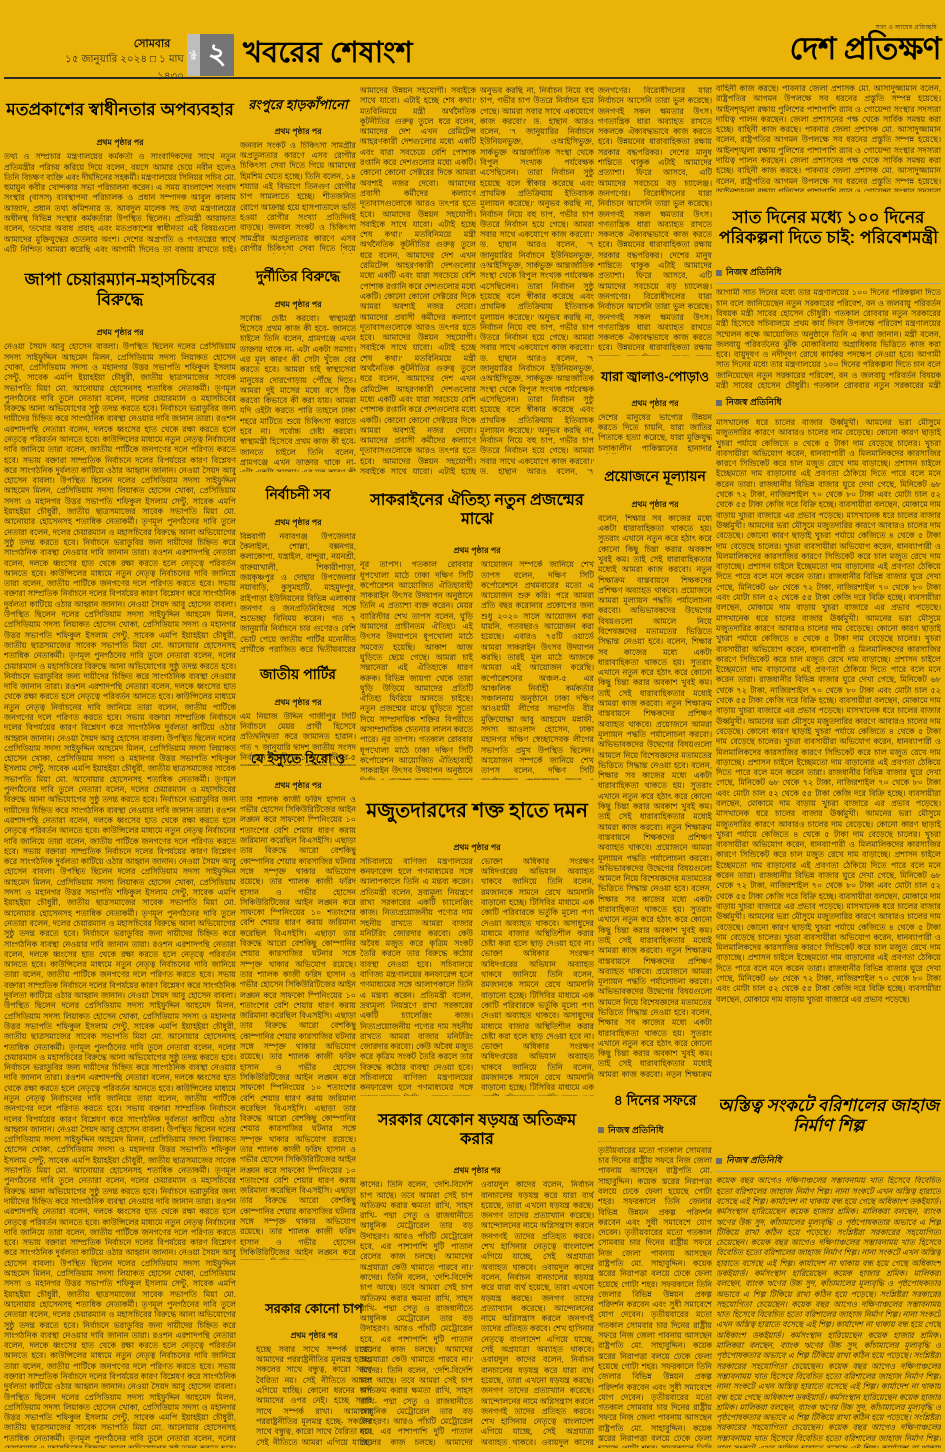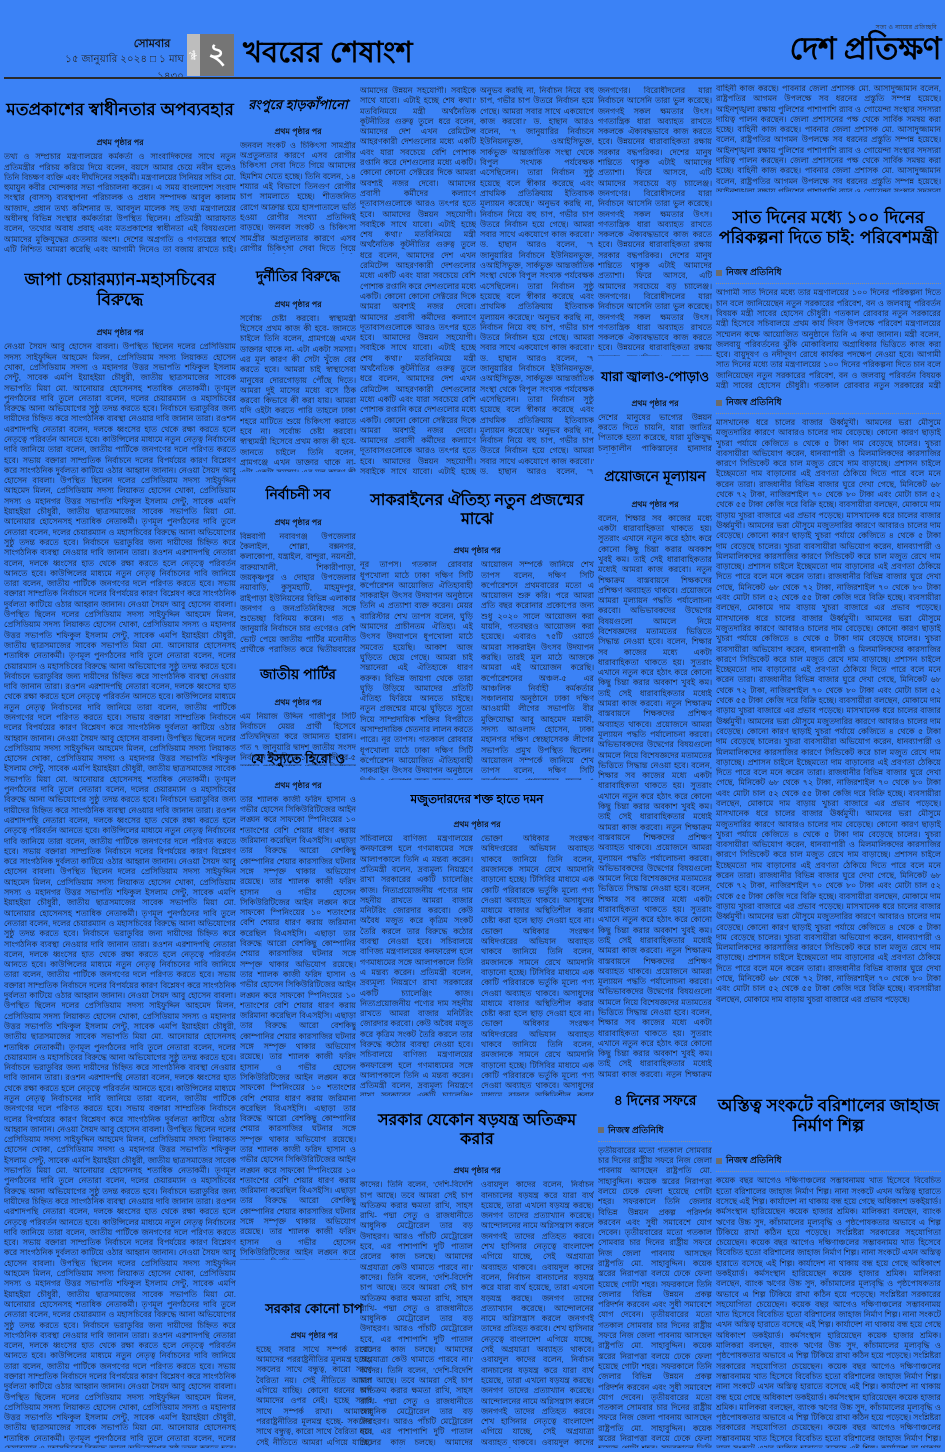--- a/index.html
+++ b/index.html
@@ -1,18 +1,18 @@
 <!DOCTYPE html>
 <html><head>
 <meta charset="utf-8">
 <style>
   html,body{margin:0;padding:0;background:#e8e8e4;}
   .page{
     position:relative;width:945px;height:1452px;margin:0 auto;
-    background:#3b82f6;color:#1b1b1b;overflow:hidden;
+    background:#eab308;color:#1b1b1b;overflow:hidden;
     font-family:"Liberation Sans","DejaVu Sans",sans-serif;
     border-right:1px solid #c9c9c4;
   }
   .abs{position:absolute;}
   .sect{position:absolute;display:flex;flex-direction:column;overflow:hidden;}
   .headline{font-weight:bold;color:#000;text-align:center;line-height:1.18;flex:0 0 auto;}
   .cont-label{font-size:8px;font-weight:bold;text-align:center;color:#111;padding:2px 0 3px;flex:0 0 auto;}
   .body-text{font-size:8px;line-height:10.3px;text-align:justify;color:#202020;overflow:hidden;flex:1 1 auto;}
   .twocol{display:flex;gap:8px;flex:1 1 auto;overflow:hidden;}
   .twocol .body-text{flex:1 1 0;height:100%;}
@@ -114,21 +114,21 @@
   <section class="sect" style="left:360px;top:478px;width:234px;height:302px;">
     <h2 class="headline" style="font-size:16px;">সাকরাইনের ঐতিহ্য নতুন প্রজন্মের মাঝে</h2>
     <div class="cont-label">প্রথম পৃষ্ঠার পর</div>
     <div class="twocol">
       <div class="body-text">নূর তাপস। গতকাল রোববার ধূপখোলা মাঠে ঢাকা দক্ষিণ সিটি কর্পোরেশন আয়োজিত ঐতিহ্যবাহী সাকরাইন উৎসব উদযাপন অনুষ্ঠানে তিনি এ প্রত্যাশা ব্যক্ত করেন। মেয়র ব্যারিস্টার শেখ তাপস বলেন, ঘুড়ি আমাদের প্রাচীনতম ঐতিহ্য। এই উৎসব উদযাপনে ধূপখোলা মাঠে সমবেত হয়েছি। আকাশ আজ ঘুড়িতে ছেয়ে গেছে। আমরা চাই সন্তানেরা এই ঐতিহ্যকে ধারণ করুক। বিভিন্ন জায়গা থেকে তারা ঘুড়ি উড়িয়ে আমাদের প্রতিটি ঐতিহ্য ফিরিয়ে আনতে চাইছে। নতুন প্রজন্মের মাঝে ঘুড়িতে সুতো দিয়ে সাম্প্রদায়িক শক্তির বিপরীতে অসাম্প্রদায়িক চেতনার লালন করতে পারে। নূর তাপস। গতকাল রোববার ধূপখোলা মাঠে ঢাকা দক্ষিণ সিটি কর্পোরেশন আয়োজিত ঐতিহ্যবাহী সাকরাইন উৎসব উদযাপন অনুষ্ঠানে তিনি এ প্রত্যাশা ব্যক্ত করেন। মেয়র ব্যারিস্টার শেখ তাপস বলেন, ঘুড়ি আমাদের প্রাচীনতম ঐতিহ্য। এই উৎসব উদযাপনে ধূপখোলা মাঠে সমবেত হয়েছি। আকাশ আজ ঘুড়িতে ছেয়ে গেছে। আমরা চাই সন্তানেরা এই ঐতিহ্যকে ধারণ করুক। বিভিন্ন জায়গা থেকে তারা ঘুড়ি উড়িয়ে আমাদের প্রতিটি ঐতিহ্য ফিরিয়ে আনতে চাইছে। নতুন প্রজন্মের মাঝে ঘুড়িতে সুতো দিয়ে সাম্প্রদায়িক শক্তির বিপরীতে অসাম্প্রদায়িক চেতনার লালন করতে পারে।</div>
       <div class="body-text">আয়োজন সম্পর্কে জানিয়ে শেখ তাপস বলেন, দক্ষিণ সিটি কর্পোরেশনে প্রথমবারের মতো এ আয়োজন শুরু করি। পরে আমরা প্রতি বছর করোনার প্রকোপের জন্য শুধু ২০২০ সালে আয়োজন করা যায়নি, গতবছরও আয়োজন করা হয়েছে। এবারও ৭৫টি ওয়ার্ডে আমরা সাকরাইন উৎসব উদযাপন করছি। তারই মূল মাঠে আজকে আমরা এই আয়োজন করেছি। কর্পোরেশনের অঞ্চল-৫ এর আঞ্চলিক নির্বাহী কর্মকর্তার সঞ্চালনায় অনুষ্ঠানে ঢাকা দক্ষিণ আওয়ামী লীগের সভাপতি বীর মুক্তিযোদ্ধা আবু আহমেদ মন্নাফী, সদস্য আওলাদ হোসেন, ঢাকা মহানগর দক্ষিণ স্বেচ্ছাসেবক লীগের সভাপতি প্রমুখ উপস্থিত ছিলেন। আয়োজন সম্পর্কে জানিয়ে শেখ তাপস বলেন, দক্ষিণ সিটি কর্পোরেশনে প্রথমবারের মতো এ আয়োজন শুরু করি। পরে আমরা প্রতি বছর করোনার প্রকোপের জন্য শুধু ২০২০ সালে আয়োজন করা যায়নি, গতবছরও আয়োজন করা হয়েছে। এবারও ৭৫টি ওয়ার্ডে আমরা সাকরাইন উৎসব উদযাপন করছি। তারই মূল মাঠে আজকে আমরা এই আয়োজন করেছি। কর্পোরেশনের অঞ্চল-৫ এর আঞ্চলিক নির্বাহী কর্মকর্তার সঞ্চালনায় অনুষ্ঠানে ঢাকা দক্ষিণ আওয়ামী লীগের সভাপতি বীর মুক্তিযোদ্ধা আবু আহমেদ মন্নাফী, সদস্য আওলাদ হোসেন, ঢাকা মহানগর দক্ষিণ স্বেচ্ছাসেবক লীগের সভাপতি প্রমুখ উপস্থিত ছিলেন।</div>
     </div>
   </section>
 
   <section class="sect" style="left:360px;top:782px;width:234px;height:314px;">
-    <h2 class="headline" style="font-size:12px;">মজুতদারদের শক্ত হাতে দমন</h2>
+    <h2 class="headline" style="font-size:20px;">মজুতদারদের শক্ত হাতে দমন</h2>
     <div class="cont-label">প্রথম পৃষ্ঠার পর</div>
     <div class="twocol">
       <div class="body-text">সচিবালয়ে বাণিজ্য মন্ত্রণালয়ের কনফারেন্স হলে গণমাধ্যমের সঙ্গে আলাপকালে তিনি এ মন্তব্য করেন। প্রতিমন্ত্রী বলেন, দ্রব্যমূল্য নিয়ন্ত্রণে রাখা সরকারের একটি চ্যালেঞ্জিং কাজ। নিত্যপ্রয়োজনীয় পণ্যের দাম সহনীয় রাখতে আমরা বাজার মনিটরিং জোরদার করবো। কেউ অবৈধ মজুত করে কৃত্রিম সংকট তৈরি করলে তার বিরুদ্ধে কঠোর ব্যবস্থা নেওয়া হবে। সচিবালয়ে বাণিজ্য মন্ত্রণালয়ের কনফারেন্স হলে গণমাধ্যমের সঙ্গে আলাপকালে তিনি এ মন্তব্য করেন। প্রতিমন্ত্রী বলেন, দ্রব্যমূল্য নিয়ন্ত্রণে রাখা সরকারের একটি চ্যালেঞ্জিং কাজ। নিত্যপ্রয়োজনীয় পণ্যের দাম সহনীয় রাখতে আমরা বাজার মনিটরিং জোরদার করবো। কেউ অবৈধ মজুত করে কৃত্রিম সংকট তৈরি করলে তার বিরুদ্ধে কঠোর ব্যবস্থা নেওয়া হবে। সচিবালয়ে বাণিজ্য মন্ত্রণালয়ের কনফারেন্স হলে গণমাধ্যমের সঙ্গে আলাপকালে তিনি এ মন্তব্য করেন। প্রতিমন্ত্রী বলেন, দ্রব্যমূল্য নিয়ন্ত্রণে রাখা সরকারের একটি চ্যালেঞ্জিং কাজ। নিত্যপ্রয়োজনীয় পণ্যের দাম সহনীয় রাখতে আমরা বাজার মনিটরিং জোরদার করবো। কেউ অবৈধ মজুত করে কৃত্রিম সংকট তৈরি করলে তার বিরুদ্ধে কঠোর ব্যবস্থা নেওয়া হবে।</div>
       <div class="body-text">ভোক্তা অধিকার সংরক্ষণ অধিদপ্তরের অভিযান অব্যাহত থাকবে জানিয়ে তিনি বলেন, রমজানকে সামনে রেখে আমদানি বাড়ানো হচ্ছে। টিসিবির মাধ্যমে এক কোটি পরিবারকে ভর্তুকি মূল্যে পণ্য দেওয়া অব্যাহত থাকবে। অসাধুদের মাধ্যমে বাজার অস্থিতিশীল করার চেষ্টা করা হলে ছাড় দেওয়া হবে না। ভোক্তা অধিকার সংরক্ষণ অধিদপ্তরের অভিযান অব্যাহত থাকবে জানিয়ে তিনি বলেন, রমজানকে সামনে রেখে আমদানি বাড়ানো হচ্ছে। টিসিবির মাধ্যমে এক কোটি পরিবারকে ভর্তুকি মূল্যে পণ্য দেওয়া অব্যাহত থাকবে। অসাধুদের মাধ্যমে বাজার অস্থিতিশীল করার চেষ্টা করা হলে ছাড় দেওয়া হবে না। ভোক্তা অধিকার সংরক্ষণ অধিদপ্তরের অভিযান অব্যাহত থাকবে জানিয়ে তিনি বলেন, রমজানকে সামনে রেখে আমদানি বাড়ানো হচ্ছে। টিসিবির মাধ্যমে এক কোটি পরিবারকে ভর্তুকি মূল্যে পণ্য দেওয়া অব্যাহত থাকবে। অসাধুদের মাধ্যমে বাজার অস্থিতিশীল করার চেষ্টা করা হলে ছাড় দেওয়া হবে না।</div>
     </div>
   </section>
 
   <section class="sect" style="left:360px;top:1098px;width:234px;height:350px;">
     <h2 class="headline" style="font-size:16px;">সরকার যেকোন ষড়যন্ত্র অতিক্রম করার</h2>
     <div class="cont-label">প্রথম পৃষ্ঠার পর</div>
@@ -180,21 +180,21 @@
 
   <section class="sect" style="left:716px;top:392px;width:225px;height:686px;">
     <div class="rep-byline">
       <span class="sq"></span>
       <span>নিজস্ব প্রতিনিধি</span>
     </div>
     <div class="dotline"></div>
     <div class="body-text">মাসখানেক ধরে চালের বাজার ঊর্ধ্বমুখী। আমনের ভরা মৌসুমে মজুতদারির কারণে আবারও চালের দাম বেড়েছে। কোনো কারণ ছাড়াই খুচরা পর্যায়ে কেজিতে ৪ থেকে ৫ টাকা দাম বেড়েছে চালের। খুচরা ব্যবসায়ীরা অভিযোগ করেন, ধানব্যাপারী ও মিলমালিকদের কারসাজির কারণে সিন্ডিকেট করে চাল মজুত রেখে দাম বাড়াচ্ছে। প্রশাসন চাইলে ইচ্ছেমতো দাম বাড়ানোর এই প্রবণতা ঠেকিয়ে দিতে পারে বলে মনে করেন তারা। রাজধানীর বিভিন্ন বাজার ঘুরে দেখা গেছে, মিনিকেট ৬৮ থেকে ৭২ টাকা, নাজিরশাইল ৭০ থেকে ৮০ টাকা এবং মোটা চাল ৫২ থেকে ৫৫ টাকা কেজি দরে বিক্রি হচ্ছে। ব্যবসায়ীরা বলছেন, মোকামে দাম বাড়ায় খুচরা বাজারে এর প্রভাব পড়েছে। মাসখানেক ধরে চালের বাজার ঊর্ধ্বমুখী। আমনের ভরা মৌসুমে মজুতদারির কারণে আবারও চালের দাম বেড়েছে। কোনো কারণ ছাড়াই খুচরা পর্যায়ে কেজিতে ৪ থেকে ৫ টাকা দাম বেড়েছে চালের। খুচরা ব্যবসায়ীরা অভিযোগ করেন, ধানব্যাপারী ও মিলমালিকদের কারসাজির কারণে সিন্ডিকেট করে চাল মজুত রেখে দাম বাড়াচ্ছে। প্রশাসন চাইলে ইচ্ছেমতো দাম বাড়ানোর এই প্রবণতা ঠেকিয়ে দিতে পারে বলে মনে করেন তারা। রাজধানীর বিভিন্ন বাজার ঘুরে দেখা গেছে, মিনিকেট ৬৮ থেকে ৭২ টাকা, নাজিরশাইল ৭০ থেকে ৮০ টাকা এবং মোটা চাল ৫২ থেকে ৫৫ টাকা কেজি দরে বিক্রি হচ্ছে। ব্যবসায়ীরা বলছেন, মোকামে দাম বাড়ায় খুচরা বাজারে এর প্রভাব পড়েছে। মাসখানেক ধরে চালের বাজার ঊর্ধ্বমুখী। আমনের ভরা মৌসুমে মজুতদারির কারণে আবারও চালের দাম বেড়েছে। কোনো কারণ ছাড়াই খুচরা পর্যায়ে কেজিতে ৪ থেকে ৫ টাকা দাম বেড়েছে চালের। খুচরা ব্যবসায়ীরা অভিযোগ করেন, ধানব্যাপারী ও মিলমালিকদের কারসাজির কারণে সিন্ডিকেট করে চাল মজুত রেখে দাম বাড়াচ্ছে। প্রশাসন চাইলে ইচ্ছেমতো দাম বাড়ানোর এই প্রবণতা ঠেকিয়ে দিতে পারে বলে মনে করেন তারা। রাজধানীর বিভিন্ন বাজার ঘুরে দেখা গেছে, মিনিকেট ৬৮ থেকে ৭২ টাকা, নাজিরশাইল ৭০ থেকে ৮০ টাকা এবং মোটা চাল ৫২ থেকে ৫৫ টাকা কেজি দরে বিক্রি হচ্ছে। ব্যবসায়ীরা বলছেন, মোকামে দাম বাড়ায় খুচরা বাজারে এর প্রভাব পড়েছে। মাসখানেক ধরে চালের বাজার ঊর্ধ্বমুখী। আমনের ভরা মৌসুমে মজুতদারির কারণে আবারও চালের দাম বেড়েছে। কোনো কারণ ছাড়াই খুচরা পর্যায়ে কেজিতে ৪ থেকে ৫ টাকা দাম বেড়েছে চালের। খুচরা ব্যবসায়ীরা অভিযোগ করেন, ধানব্যাপারী ও মিলমালিকদের কারসাজির কারণে সিন্ডিকেট করে চাল মজুত রেখে দাম বাড়াচ্ছে। প্রশাসন চাইলে ইচ্ছেমতো দাম বাড়ানোর এই প্রবণতা ঠেকিয়ে দিতে পারে বলে মনে করেন তারা। রাজধানীর বিভিন্ন বাজার ঘুরে দেখা গেছে, মিনিকেট ৬৮ থেকে ৭২ টাকা, নাজিরশাইল ৭০ থেকে ৮০ টাকা এবং মোটা চাল ৫২ থেকে ৫৫ টাকা কেজি দরে বিক্রি হচ্ছে। ব্যবসায়ীরা বলছেন, মোকামে দাম বাড়ায় খুচরা বাজারে এর প্রভাব পড়েছে। মাসখানেক ধরে চালের বাজার ঊর্ধ্বমুখী। আমনের ভরা মৌসুমে মজুতদারির কারণে আবারও চালের দাম বেড়েছে। কোনো কারণ ছাড়াই খুচরা পর্যায়ে কেজিতে ৪ থেকে ৫ টাকা দাম বেড়েছে চালের। খুচরা ব্যবসায়ীরা অভিযোগ করেন, ধানব্যাপারী ও মিলমালিকদের কারসাজির কারণে সিন্ডিকেট করে চাল মজুত রেখে দাম বাড়াচ্ছে। প্রশাসন চাইলে ইচ্ছেমতো দাম বাড়ানোর এই প্রবণতা ঠেকিয়ে দিতে পারে বলে মনে করেন তারা। রাজধানীর বিভিন্ন বাজার ঘুরে দেখা গেছে, মিনিকেট ৬৮ থেকে ৭২ টাকা, নাজিরশাইল ৭০ থেকে ৮০ টাকা এবং মোটা চাল ৫২ থেকে ৫৫ টাকা কেজি দরে বিক্রি হচ্ছে। ব্যবসায়ীরা বলছেন, মোকামে দাম বাড়ায় খুচরা বাজারে এর প্রভাব পড়েছে। মাসখানেক ধরে চালের বাজার ঊর্ধ্বমুখী। আমনের ভরা মৌসুমে মজুতদারির কারণে আবারও চালের দাম বেড়েছে। কোনো কারণ ছাড়াই খুচরা পর্যায়ে কেজিতে ৪ থেকে ৫ টাকা দাম বেড়েছে চালের। খুচরা ব্যবসায়ীরা অভিযোগ করেন, ধানব্যাপারী ও মিলমালিকদের কারসাজির কারণে সিন্ডিকেট করে চাল মজুত রেখে দাম বাড়াচ্ছে। প্রশাসন চাইলে ইচ্ছেমতো দাম বাড়ানোর এই প্রবণতা ঠেকিয়ে দিতে পারে বলে মনে করেন তারা। রাজধানীর বিভিন্ন বাজার ঘুরে দেখা গেছে, মিনিকেট ৬৮ থেকে ৭২ টাকা, নাজিরশাইল ৭০ থেকে ৮০ টাকা এবং মোটা চাল ৫২ থেকে ৫৫ টাকা কেজি দরে বিক্রি হচ্ছে। ব্যবসায়ীরা বলছেন, মোকামে দাম বাড়ায় খুচরা বাজারে এর প্রভাব পড়েছে।</div>
   </section>
 
-  <section class="sect" style="left:716px;top:1082px;width:225px;height:366px;">
+  <section class="sect" style="left:716px;top:1082px;width:225px;height:366px;font-style:italic;">
     <h2 class="headline" style="font-size:17px;">অস্তিত্ব সংকটে বরিশালের জাহাজ নির্মাণ শিল্প</h2>
     <div class="rep-byline">
       <span class="sq"></span>
       <span>নিজস্ব প্রতিনিধি</span>
     </div>
     <div class="dotline"></div>
     <div class="body-text">কয়েক বছর আগেও দক্ষিণাঞ্চলের সম্ভাবনাময় খাত হিসেবে বিবেচিত হতো বরিশালের জাহাজ নির্মাণ শিল্প। নানা সংকটে এখন অস্তিত্ব হারাতে বসেছে এই শিল্প। কার্যাদেশ না থাকায় বন্ধ হয়ে গেছে অধিকাংশ ডকইয়ার্ড। কর্মসংস্থান হারিয়েছেন কয়েক হাজার শ্রমিক। মালিকরা বলছেন, ব্যাংক ঋণের উচ্চ সুদ, কাঁচামালের মূল্যবৃদ্ধি ও পৃষ্ঠপোষকতার অভাবে এ শিল্প টিকিয়ে রাখা কঠিন হয়ে পড়েছে। সংশ্লিষ্টরা সরকারের সহযোগিতা চেয়েছেন। কয়েক বছর আগেও দক্ষিণাঞ্চলের সম্ভাবনাময় খাত হিসেবে বিবেচিত হতো বরিশালের জাহাজ নির্মাণ শিল্প। নানা সংকটে এখন অস্তিত্ব হারাতে বসেছে এই শিল্প। কার্যাদেশ না থাকায় বন্ধ হয়ে গেছে অধিকাংশ ডকইয়ার্ড। কর্মসংস্থান হারিয়েছেন কয়েক হাজার শ্রমিক। মালিকরা বলছেন, ব্যাংক ঋণের উচ্চ সুদ, কাঁচামালের মূল্যবৃদ্ধি ও পৃষ্ঠপোষকতার অভাবে এ শিল্প টিকিয়ে রাখা কঠিন হয়ে পড়েছে। সংশ্লিষ্টরা সরকারের সহযোগিতা চেয়েছেন। কয়েক বছর আগেও দক্ষিণাঞ্চলের সম্ভাবনাময় খাত হিসেবে বিবেচিত হতো বরিশালের জাহাজ নির্মাণ শিল্প। নানা সংকটে এখন অস্তিত্ব হারাতে বসেছে এই শিল্প। কার্যাদেশ না থাকায় বন্ধ হয়ে গেছে অধিকাংশ ডকইয়ার্ড। কর্মসংস্থান হারিয়েছেন কয়েক হাজার শ্রমিক। মালিকরা বলছেন, ব্যাংক ঋণের উচ্চ সুদ, কাঁচামালের মূল্যবৃদ্ধি ও পৃষ্ঠপোষকতার অভাবে এ শিল্প টিকিয়ে রাখা কঠিন হয়ে পড়েছে। সংশ্লিষ্টরা সরকারের সহযোগিতা চেয়েছেন। কয়েক বছর আগেও দক্ষিণাঞ্চলের সম্ভাবনাময় খাত হিসেবে বিবেচিত হতো বরিশালের জাহাজ নির্মাণ শিল্প। নানা সংকটে এখন অস্তিত্ব হারাতে বসেছে এই শিল্প। কার্যাদেশ না থাকায় বন্ধ হয়ে গেছে অধিকাংশ ডকইয়ার্ড। কর্মসংস্থান হারিয়েছেন কয়েক হাজার শ্রমিক। মালিকরা বলছেন, ব্যাংক ঋণের উচ্চ সুদ, কাঁচামালের মূল্যবৃদ্ধি ও পৃষ্ঠপোষকতার অভাবে এ শিল্প টিকিয়ে রাখা কঠিন হয়ে পড়েছে। সংশ্লিষ্টরা সরকারের সহযোগিতা চেয়েছেন। কয়েক বছর আগেও দক্ষিণাঞ্চলের সম্ভাবনাময় খাত হিসেবে বিবেচিত হতো বরিশালের জাহাজ নির্মাণ শিল্প। নানা সংকটে এখন অস্তিত্ব হারাতে বসেছে এই শিল্প। কার্যাদেশ না থাকায় বন্ধ হয়ে গেছে অধিকাংশ ডকইয়ার্ড। কর্মসংস্থান হারিয়েছেন কয়েক হাজার শ্রমিক। মালিকরা বলছেন, ব্যাংক ঋণের উচ্চ সুদ, কাঁচামালের মূল্যবৃদ্ধি ও পৃষ্ঠপোষকতার অভাবে এ শিল্প টিকিয়ে রাখা কঠিন হয়ে পড়েছে। সংশ্লিষ্টরা সরকারের সহযোগিতা চেয়েছেন।</div>
   </section>
 
 </div>

